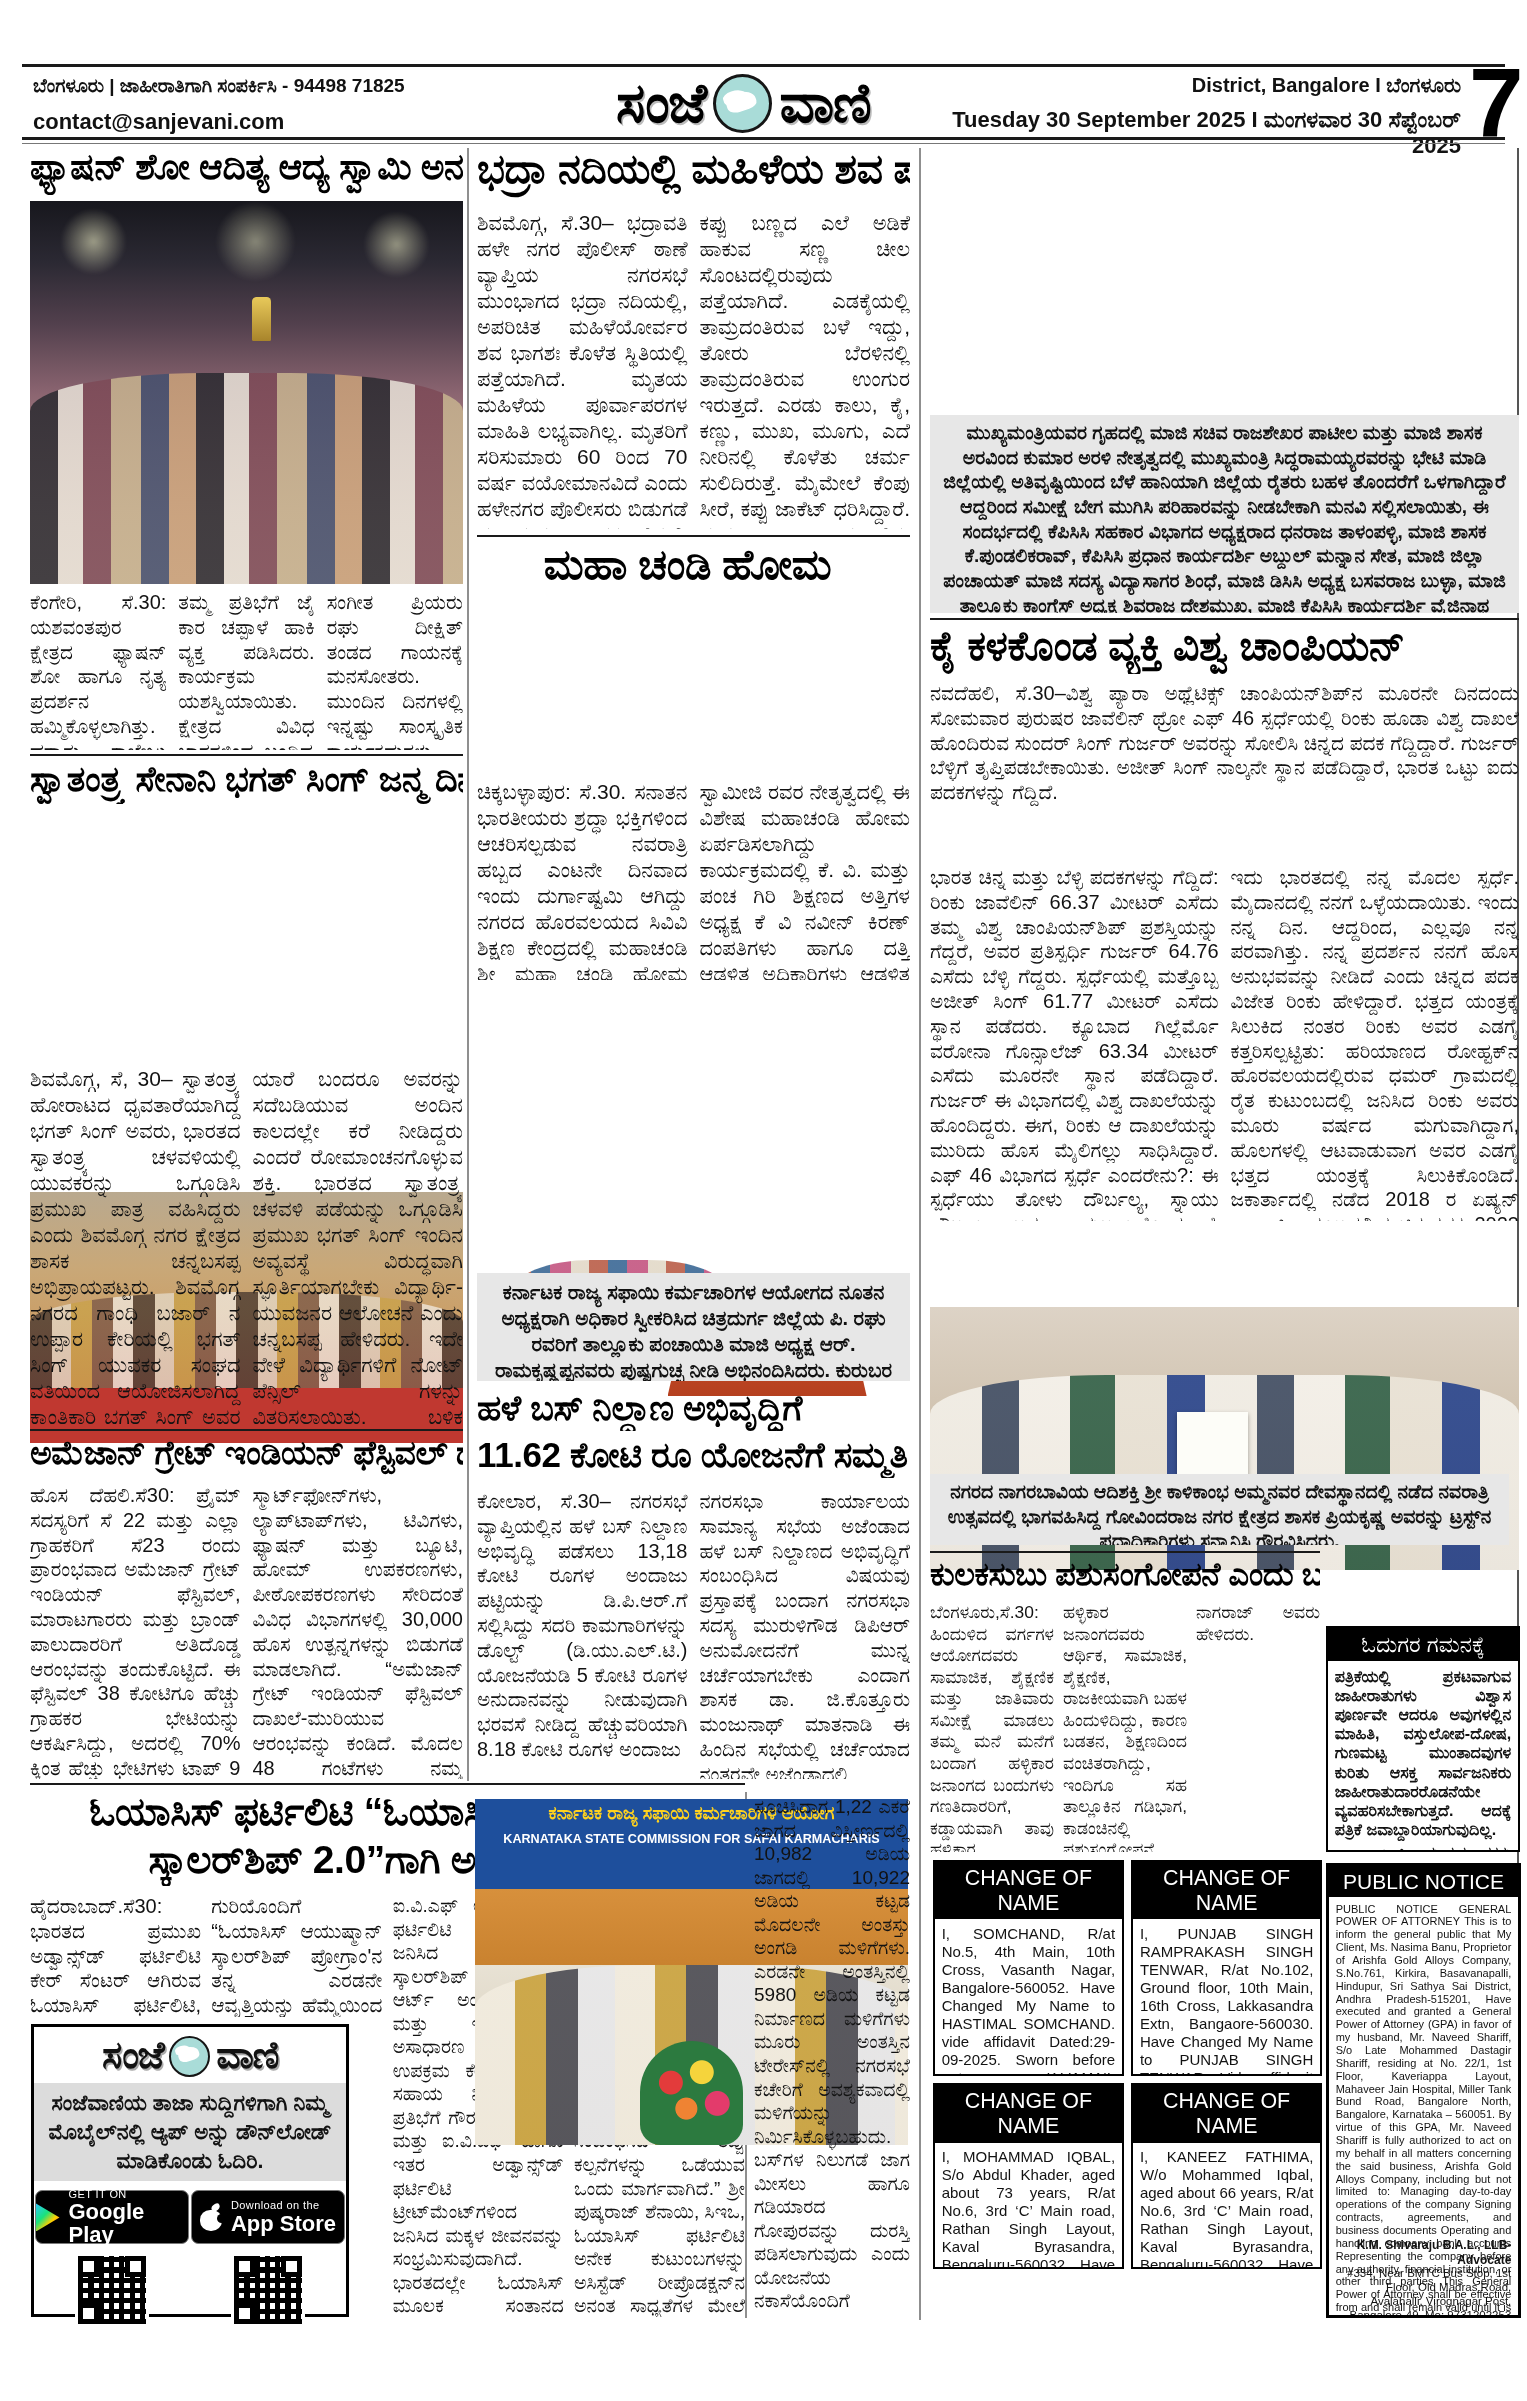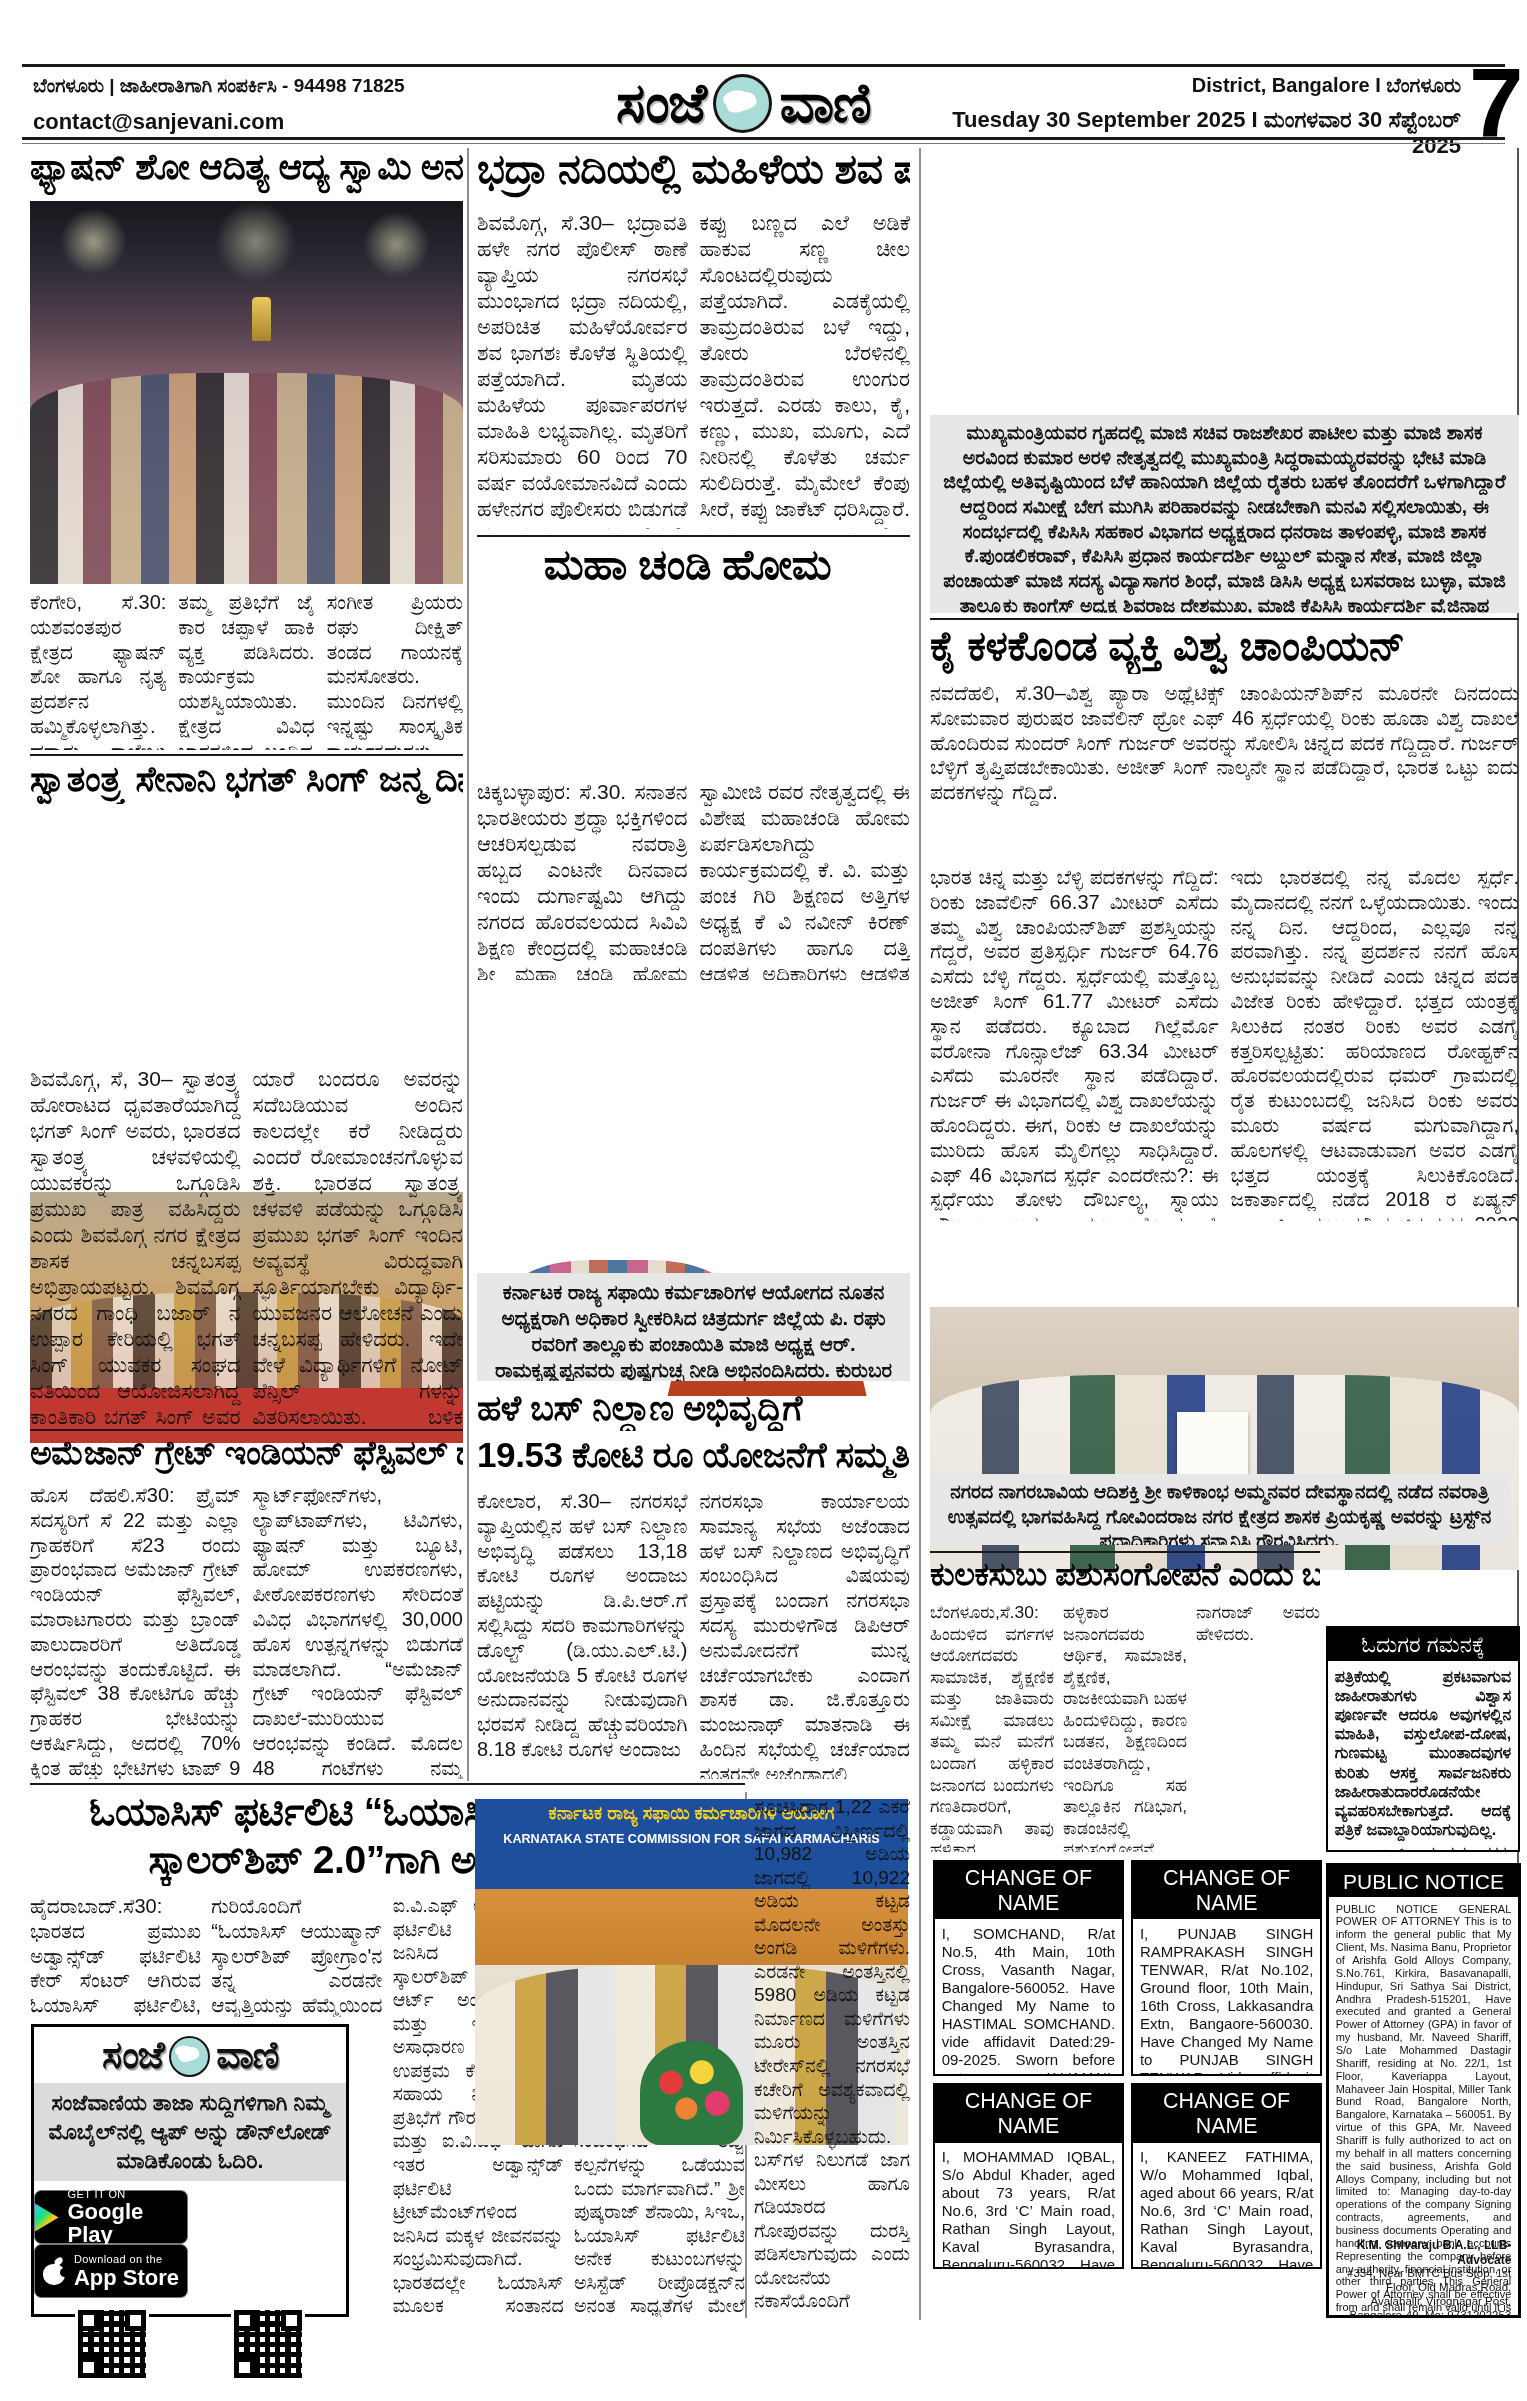--- a/index.html
+++ b/index.html
@@ -142,21 +142,21 @@
 
 <div class="abs" id="app-ad" style="left:31px;top:2024px;width:318px;height:293px;">
   <div style="display:flex;align-items:center;justify-content:center;gap:6px;padding:7.4px 0 4.4px 0;">
     <span style="font-size:38px;font-weight:900;letter-spacing:-1.5px;text-shadow:1.5px 1.5px 0 #aaa;">ಸಂಜೆ</span>
     <span class="logo-circle" style="width:37px;height:37px;border-width:2.2px;">
         <span class="logo-bird" style="left:6.7px;top:9.6px;width:21px;height:14px;"></span>
       </span>
     <span style="font-size:38px;font-weight:900;letter-spacing:-1.5px;text-shadow:1.5px 1.5px 0 #aaa;">ವಾಣಿ</span>
   </div>
   <div class="tag">ಸಂಜೆವಾಣಿಯ ತಾಜಾ ಸುದ್ದಿಗಳಿಗಾಗಿ ನಿಮ್ಮ ಮೊಬೈಲ್‌ನಲ್ಲಿ ಆ್ಯಪ್ ಅನ್ನು ಡೌನ್‌ಲೋಡ್ ಮಾಡಿಕೊಂಡು ಓದಿರಿ.</div>
-  <div style="display:flex;justify-content:space-around;margin-top:9px;flex-direction:column;">
+  <div style="display:flex;justify-content:space-around;margin-top:9px;">
     <div class="badge">
       <div class="play-tri"></div>
       <div class="bt">
         <div class="small">GET IT ON</div>
         <div class="big">Google Play</div>
       </div>
     </div>
     <div class="badge">
       <div class="apple">
           <span class="leaf"></span>
@@ -208,21 +208,21 @@
 <div class="abs photo" style="left:475px;top:986px;width:433px;height:346px;background:linear-gradient(180deg,#1e4f9c 0%,#1e4f9c 26%,#d7903c 26%,#c9822f 48%,#e8e2d4 48%,#cfc5b2 100%);">
   <div style="position:absolute;left:0;top:4.4px;width:100%;text-align:center;color:#ffd21e;font-weight:bold;font-size:18px;">ಕರ್ನಾಟಕ ರಾಜ್ಯ ಸಫಾಯಿ ಕರ್ಮಚಾರಿಗಳ ಆಯೋಗ</div>
   <div style="position:absolute;left:0;top:33px;width:100%;text-align:center;color:#ffffff;font-weight:bold;font-size:12.6px;">KARNATAKA STATE COMMISSION FOR SAFAI KARMACHARIS</div>
   <div style="position:absolute;left:0;bottom:0;width:100%;height:52%;border-radius:40% 40% 0 0/24% 24% 0 0;background:repeating-linear-gradient(90deg,#f2ecdf 0 40px,#caa23c 40px 71px,#4a4a52 71px 103px,#e8e8ea 103px 140px);opacity:0.9;"></div>
   <div style="position:absolute;left:38%;bottom:0;width:24%;height:30%;background:radial-gradient(circle at 30% 40%,#e33b3b 0 12%,transparent 13%),radial-gradient(circle at 60% 30%,#f5d43c 0 12%,transparent 13%),radial-gradient(circle at 45% 65%,#ef8333 0 12%,transparent 13%),radial-gradient(circle at 75% 60%,#e33b6b 0 12%,transparent 13%),#2c7a3f;border-radius:50% 50% 20% 20%;"></div>
 </div>
 
 <div class="abs caption" style="left:477px;top:1273px;width:433px;height:108px;font-size:20px;">ಕರ್ನಾಟಕ ರಾಜ್ಯ ಸಫಾಯಿ ಕರ್ಮಚಾರಿಗಳ ಆಯೋಗದ ನೂತನ ಅಧ್ಯಕ್ಷರಾಗಿ ಅಧಿಕಾರ ಸ್ವೀಕರಿಸಿದ ಚಿತ್ರದುರ್ಗ ಜಿಲ್ಲೆಯ ಪಿ. ರಘು ರವರಿಗೆ ತಾಲ್ಲೂಕು ಪಂಚಾಯಿತಿ ಮಾಜಿ ಅಧ್ಯಕ್ಷ ಆರ್. ರಾಮಕೃಷ್ಣಪ್ಪನವರು ಪುಷ್ಪಗುಚ್ಛ ನೀಡಿ ಅಭಿನಂದಿಸಿದರು. ಕುರುಬರ ಸಂಘದ ಖಜಾಂಚಿ ಕೆ.ಎಂ. ಕೃಷ್ಣಮೂರ್ತಿ ಮತ್ತಿತರರು ಇದ್ದಾರೆ.</div>
 
 <div class="abs hl" style="left:477px;top:1390px;width:433px;height:41px;font-size:35px;white-space:nowrap;">ಹಳೆ ಬಸ್ ನಿಲ್ದಾಣ ಅಭಿವೃದ್ಧಿಗೆ</div>
-<div class="abs hl" style="left:477px;top:1437px;width:433px;height:41px;font-size:35px;white-space:nowrap;">19.53 ಕೋಟಿ ರೂ ಯೋಜನೆಗೆ ಸಮ್ಮತಿ</div>
+<div class="abs hl" style="left:477px;top:1437px;width:433px;height:41px;font-size:35px;white-space:nowrap;">11.62 ಕೋಟಿ ರೂ ಯೋಜನೆಗೆ ಸಮ್ಮತಿ</div>
 
 <div class="abs cols" style="left:477px;top:1489px;width:433px;height:290px;">
   <div class="col body-text">ಕೋಲಾರ, ಸೆ.30– ನಗರಸಭೆ ವ್ಯಾಪ್ತಿಯಲ್ಲಿನ ಹಳೆ ಬಸ್ ನಿಲ್ದಾಣ ಅಭಿವೃದ್ಧಿ ಪಡೆಸಲು 13,18 ಕೋಟಿ ರೂಗಳ ಅಂದಾಜು ಪಟ್ಟಿಯನ್ನು ಡಿ.ಪಿ.ಆರ್.ಗೆ ಸಲ್ಲಿಸಿದ್ದು ಸದರಿ ಕಾಮಗಾರಿಗಳನ್ನು ಡೊಲ್ಟ್ (ಡಿ.ಯು.ಎಲ್.ಟಿ.) ಯೋಜನೆಯಡಿ 5 ಕೋಟಿ ರೂಗಳ ಅನುದಾನವನ್ನು ನೀಡುವುದಾಗಿ ಭರವಸೆ ನೀಡಿದ್ದ ಹೆಚ್ಚುವರಿಯಾಗಿ 8.18 ಕೋಟಿ ರೂಗಳ ಅಂದಾಜು</div>
   <div class="col body-text">ನಗರಸಭಾ ಕಾರ್ಯಾಲಯ ಸಾಮಾನ್ಯ ಸಭೆಯ ಅಜೆಂಡಾದ ಹಳೆ ಬಸ್ ನಿಲ್ದಾಣದ ಅಭಿವೃದ್ಧಿಗೆ ಸಂಬಂಧಿಸಿದ ವಿಷಯವು ಪ್ರಸ್ತಾಪಕ್ಕೆ ಬಂದಾಗ ನಗರಸಭಾ ಸದಸ್ಯ ಮುರುಳಿಗೌಡ ಡಿಪಿಆರ್ ಅನುಮೋದನೆಗೆ ಮುನ್ನ ಚರ್ಚೆಯಾಗಬೇಕು ಎಂದಾಗ ಶಾಸಕ ಡಾ. ಜಿ.ಕೊತ್ತೂರು ಮಂಜುನಾಥ್ ಮಾತನಾಡಿ ಈ ಹಿಂದಿನ ಸಭೆಯಲ್ಲಿ ಚರ್ಚೆಯಾದ ನಂತರವೇ ಅಜೆಂಡಾದಲ್ಲಿ</div>
 </div>
 <div class="abs body-text" style="left:754px;top:1795px;width:156px;height:522px;font-size:19px;">ಸೂಚಿಸಿದಾಗ 1,22 ಎಕರೆ ಜಾಗದ ವಿಸ್ತೀರ್ಣದಲ್ಲಿ 10,982 ಅಡಿಯ ಜಾಗದಲ್ಲಿ 10,922 ಅಡಿಯ ಕಟ್ಟಡ ಮೊದಲನೇ ಅಂತಸ್ತು ಅಂಗಡಿ ಮಳಿಗೆಗಳು. ಎರಡನೇ ಅಂತಸ್ತಿನಲ್ಲಿ 5980 ಅಡಿಯ ಕಟ್ಟಡ ನಿರ್ಮಾಣದ ಮಳಿಗೆಗಳು ಮೂರು ಅಂತಸ್ತಿನ ಟೇರೇಸ್‌ನಲ್ಲಿ ನಗರಸಭೆ ಕಚೇರಿಗೆ ಅವಶ್ಯಕವಾದಲ್ಲಿ ಮಳಿಗೆಯನ್ನು ನಿರ್ಮಿಸಿಕೊಳ್ಳಬಹುದು. ಬಸ್‌ಗಳ ನಿಲುಗಡೆ ಜಾಗ ಮೀಸಲು ಹಾಗೂ ಗಡಿಯಾರದ ಗೋಪುರವನ್ನು ದುರಸ್ತಿ ಪಡಿಸಲಾಗುವುದು ಎಂದು ಯೋಜನೆಯ ನಕಾಸೆಯೊಂದಿಗೆ ಪಾರ್ಶ್ವಿಕವಾಗಿ ಪರದೆಯಲ್ಲಿ ಅಂಕಿ ಅಂಶಗಳೊಂದಿಗೆ ಸಭೆಗೆ ವಿವರಿಸಿದರು.</div>
 
 <div class="abs photo" style="left:930px;top:148px;width:589px;height:263px;background:linear-gradient(180deg,#ddd3c6 0%,#d3c6b4 35%,#c3b29b 65%,#a8957e 100%);">
   <div style="position:absolute;left:0;top:26%;width:100%;height:74%;border-radius:30% 30% 0 0/20% 20% 0 0;background:repeating-linear-gradient(90deg,#f4f1ea 0 52px,#3d4b63 52px 89px,#f7f4ee 89px 140px,#2e5f46 140px 185px,#ece6da 185px 237px,#24418c 237px 275px);opacity:0.88;"></div>
   <div style="position:absolute;left:42%;top:40%;width:12%;height:26%;background:#fdfdf8;box-shadow:0 1.5px 4.4px rgba(0,0,0,0.35);"></div>

